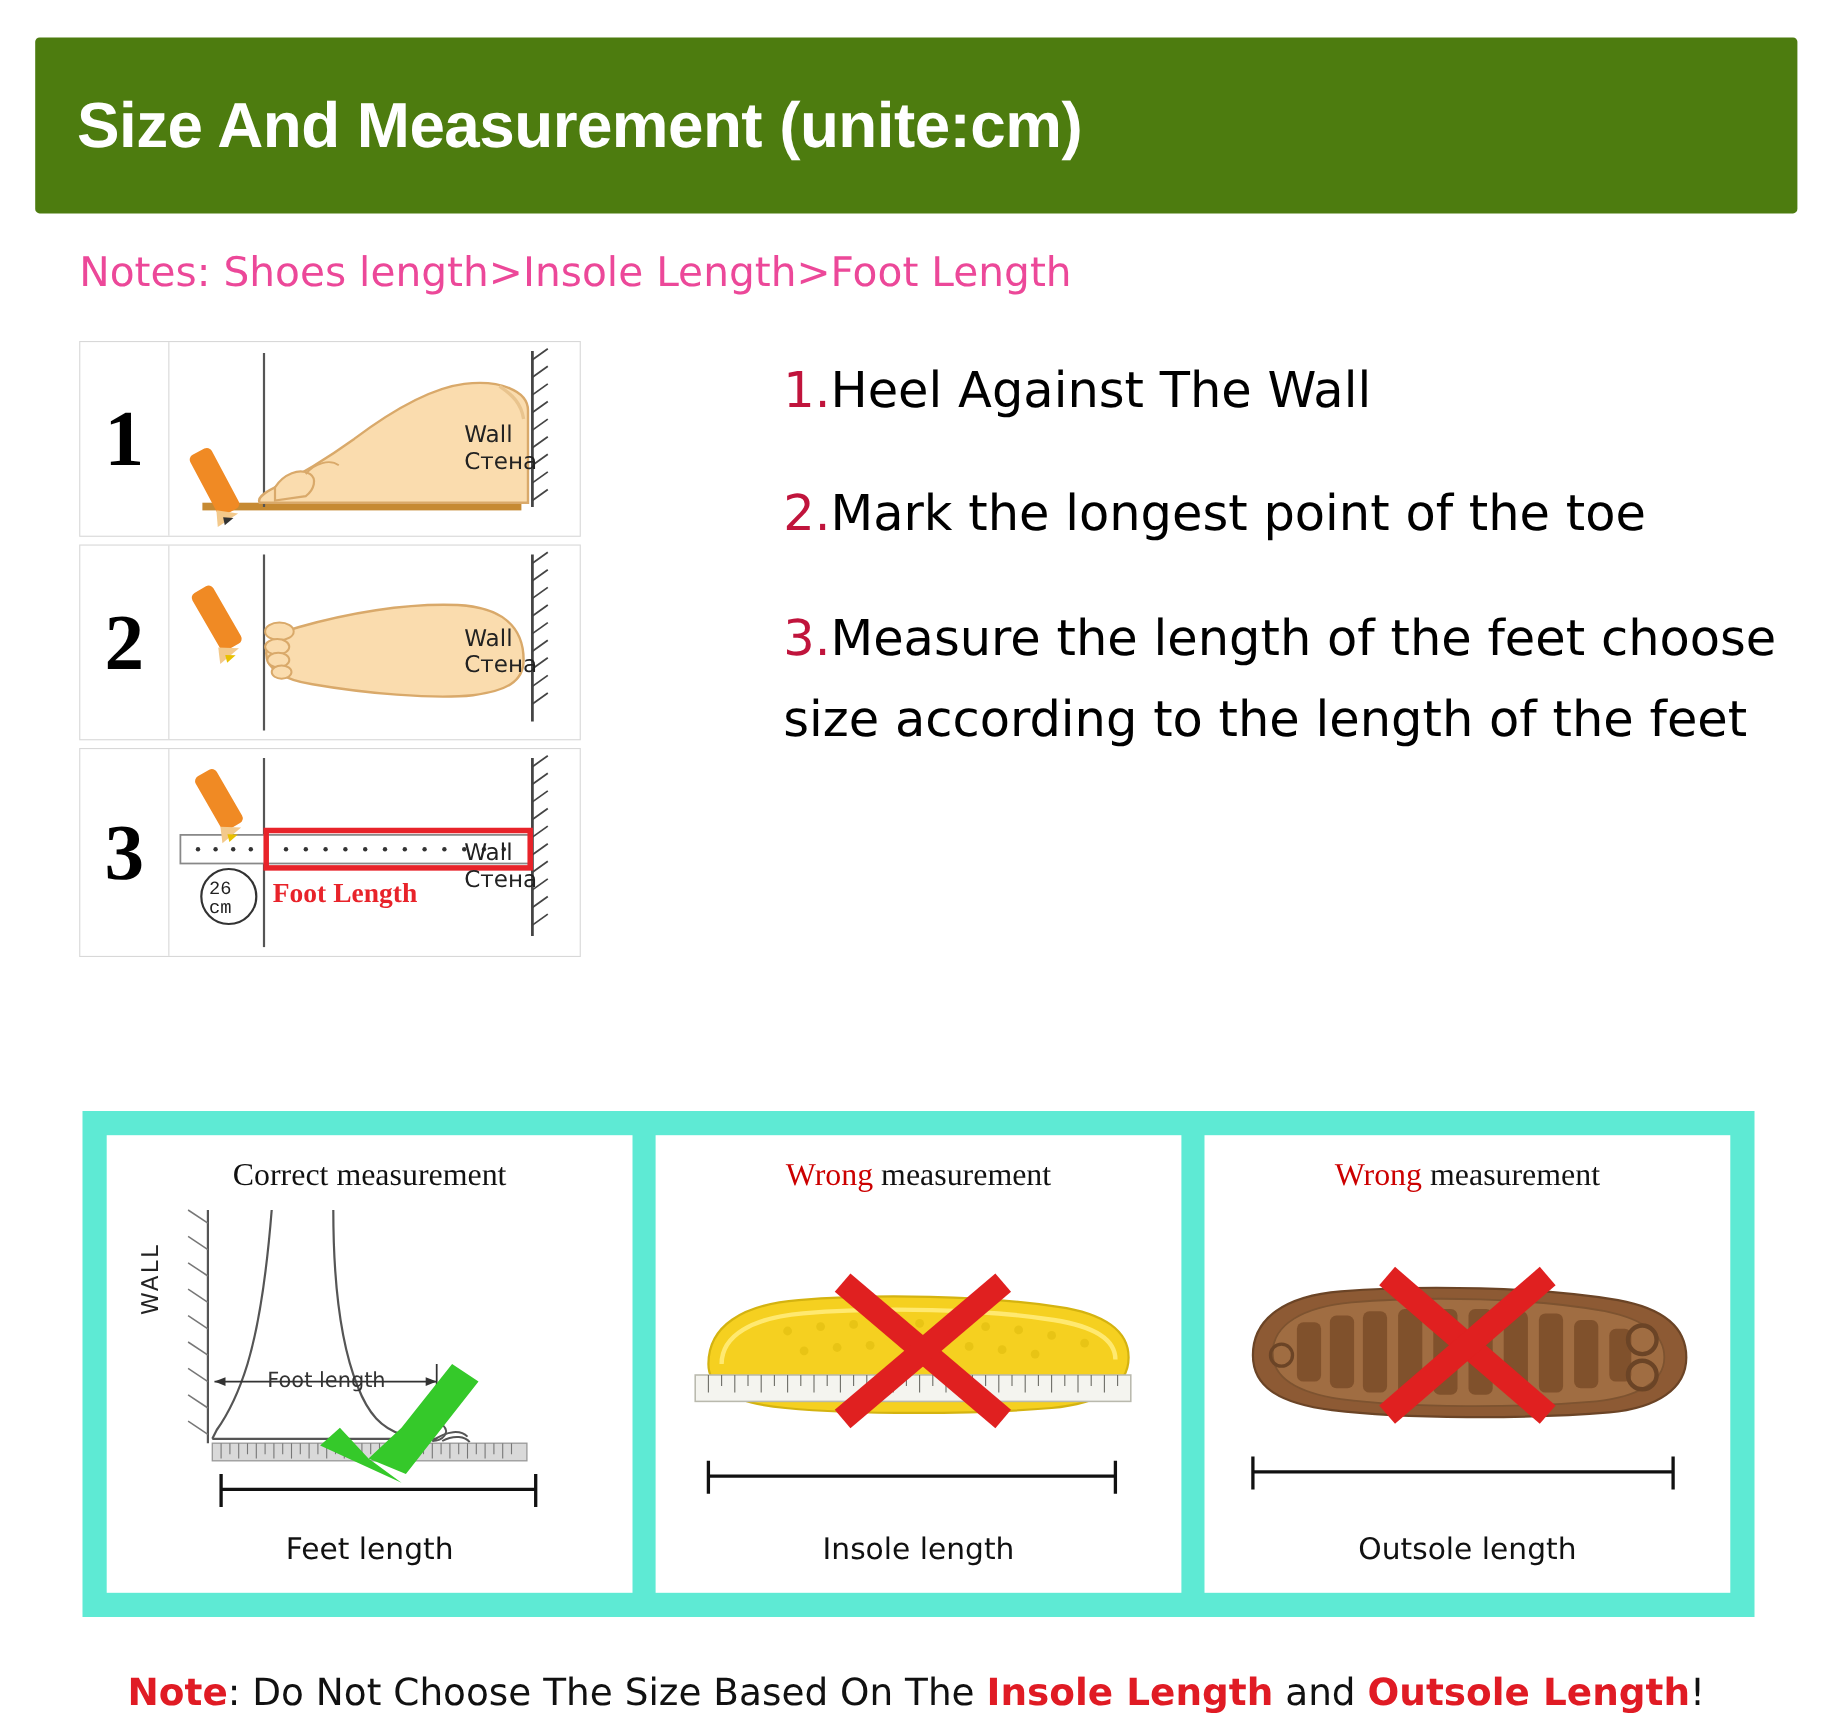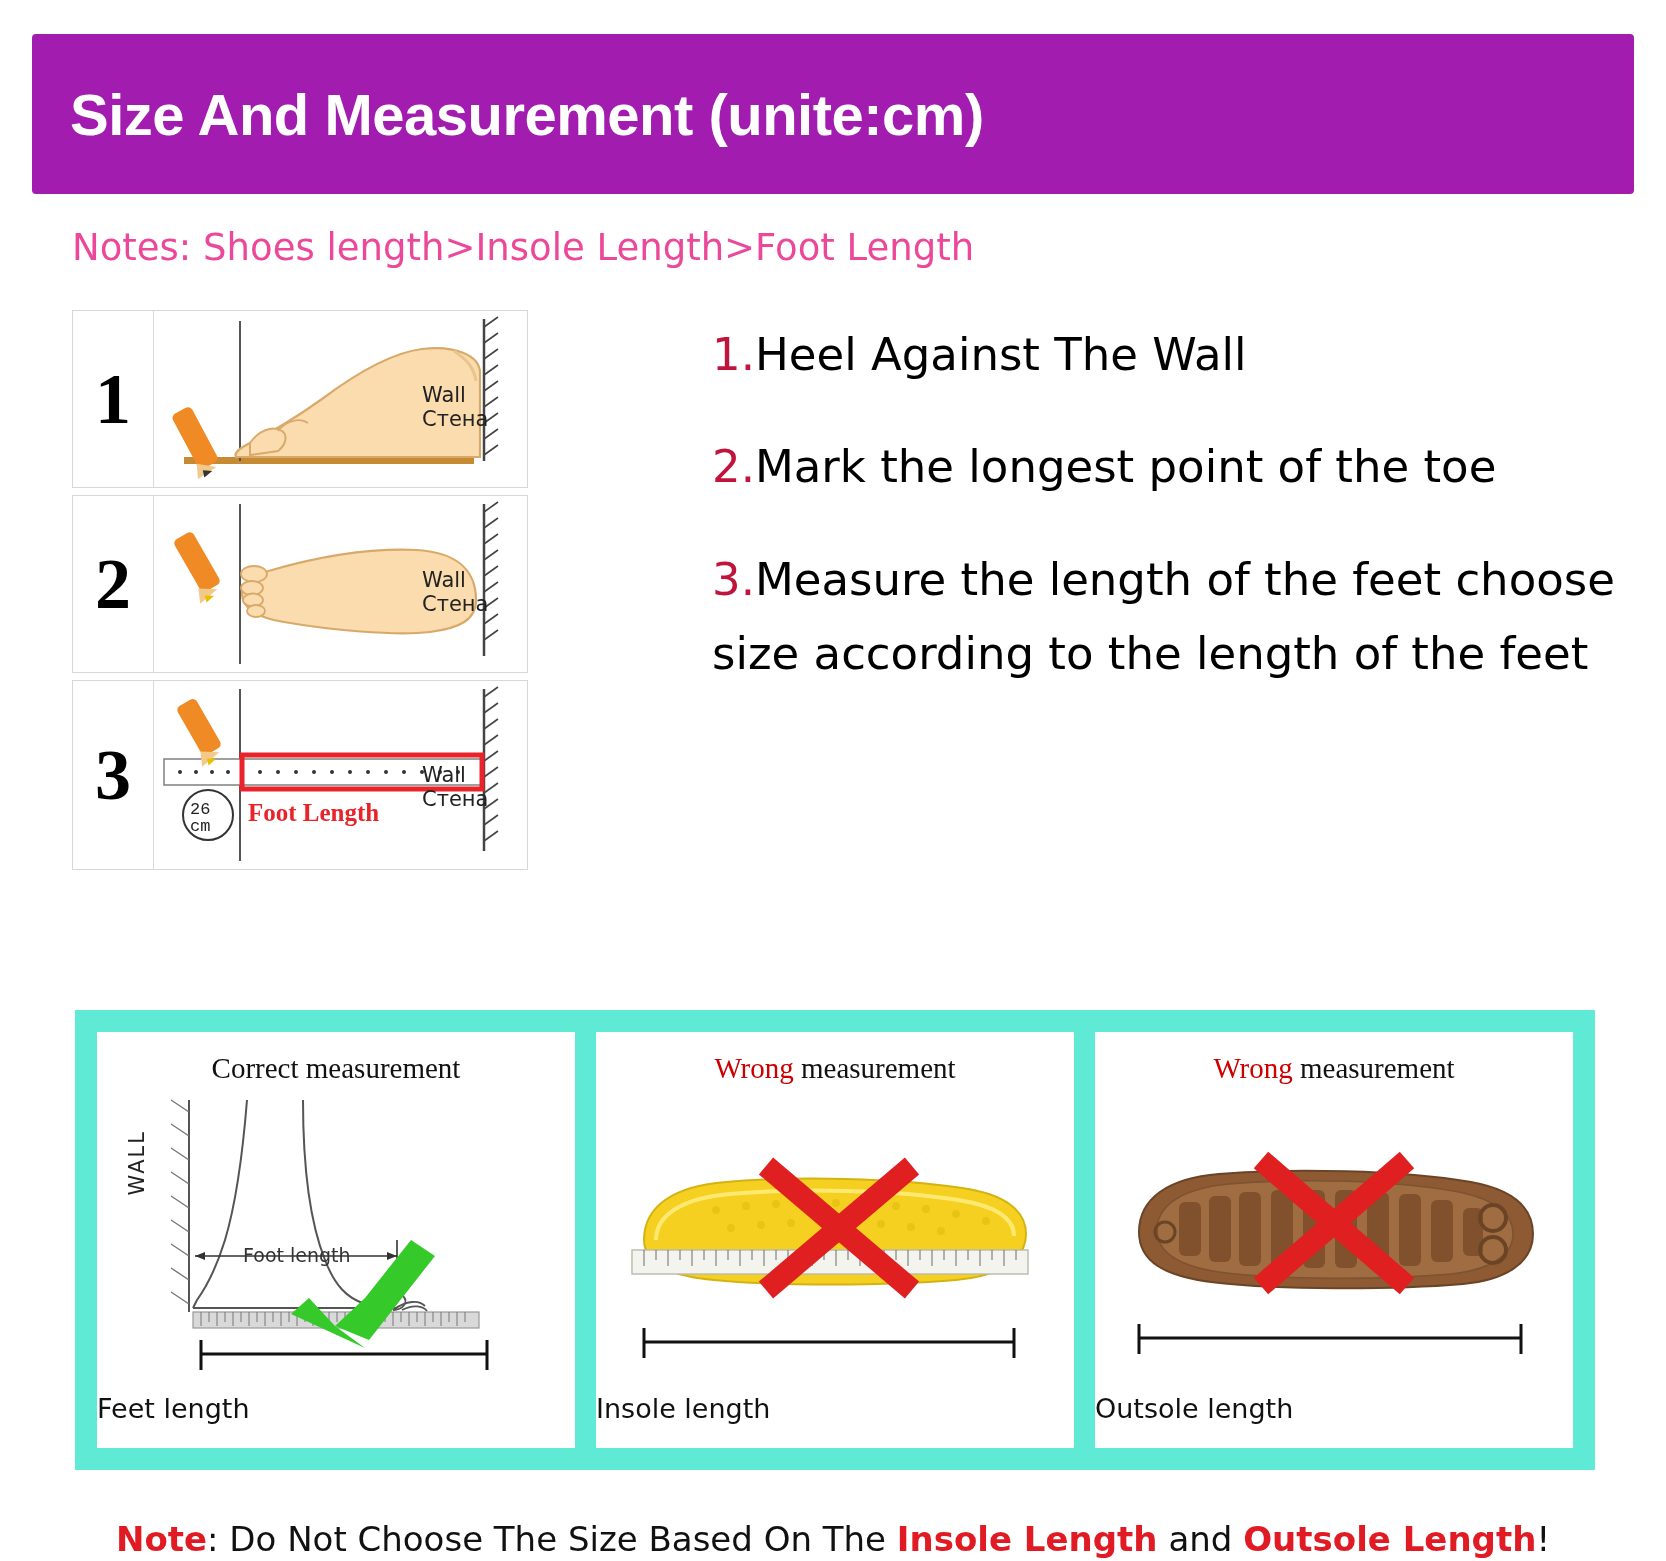--- a/index.html
+++ b/index.html
@@ -15,21 +15,21 @@
     position: relative;
   }
 
   
   .header-banner {
     position: absolute;
     left: 32px;
     top: 34px;
     width: 1602px;
     height: 160px;
-    background: #a21caf;
+    background: #4d7c0f;
     border-radius: 4px;
     display: flex;
     align-items: center;
   }
   .header-title {
     color: #ffffff;
     font-size: 58px;
     font-weight: bold;
     font-family: "Liberation Sans", sans-serif;
     letter-spacing: -0.5px;
@@ -163,20 +163,21 @@
   }
   .card-title .bad {
     color: #cc0000;
     font-weight: normal;
   }
   .card-caption {
     position: absolute;
     bottom: 24px;
     left: 0;
     width: 100%;
+    text-align: center;
     font-size: 27px;
     font-family: "DejaVu Sans", sans-serif;
     color: #111;
   }
   .card-art {
     position: absolute;
     left: 0;
     top: 58px;
     width: 100%;
     height: 290px;

